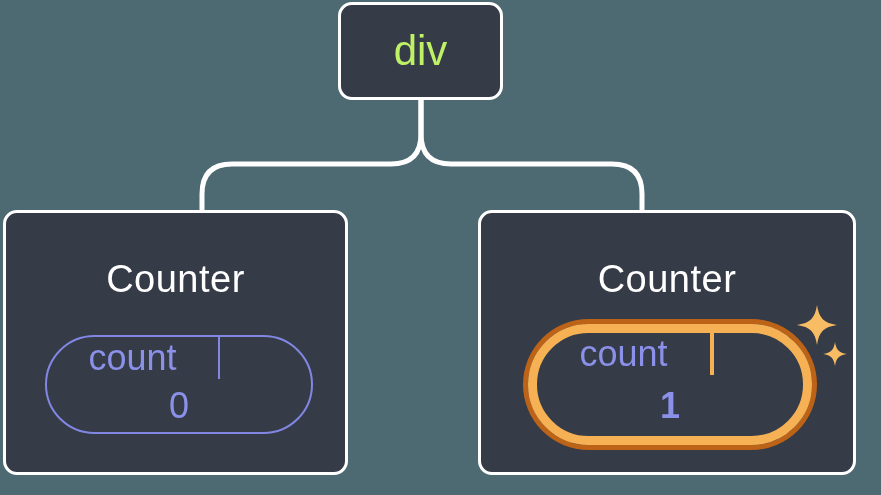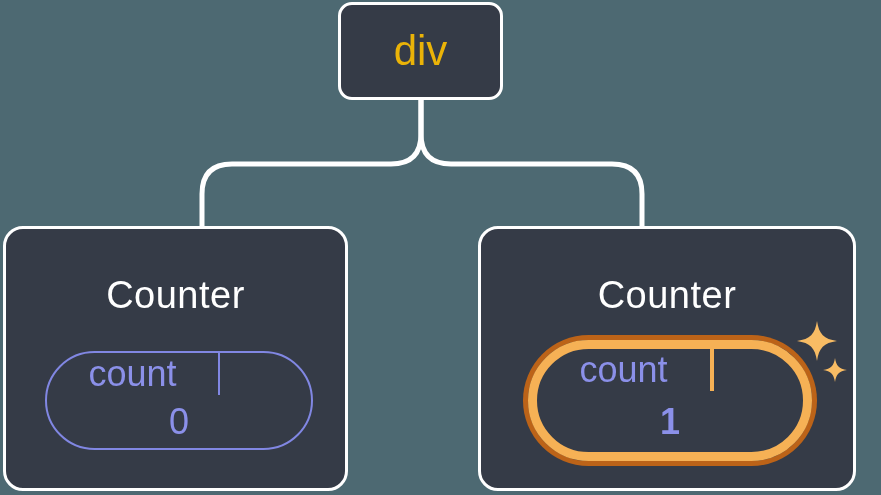--- a/index.html
+++ b/index.html
@@ -31,28 +31,27 @@
     border-radius: 14px;
   }
   .root-node {
     left: 338px;
     top: 2px;
     width: 165px;
     height: 98px;
     display: flex;
     align-items: center;
     justify-content: center;
-    color: #eab308;
+    color: #bef264;
     font-size: 42px;
     font-weight: 400;
   }
   .card {
-    top: 226px;
+    top: 210px;
     height: 265px;
-    border-radius: 20px;
   }
   .card-left  { left: 3px;   width: 345px; }
   .card-right { left: 478px; width: 378px; }
   .card-title {
     position: absolute;
     top: 44px;
     left: 0;
     width: 100%;
     text-align: center;
     color: #ffffff;

